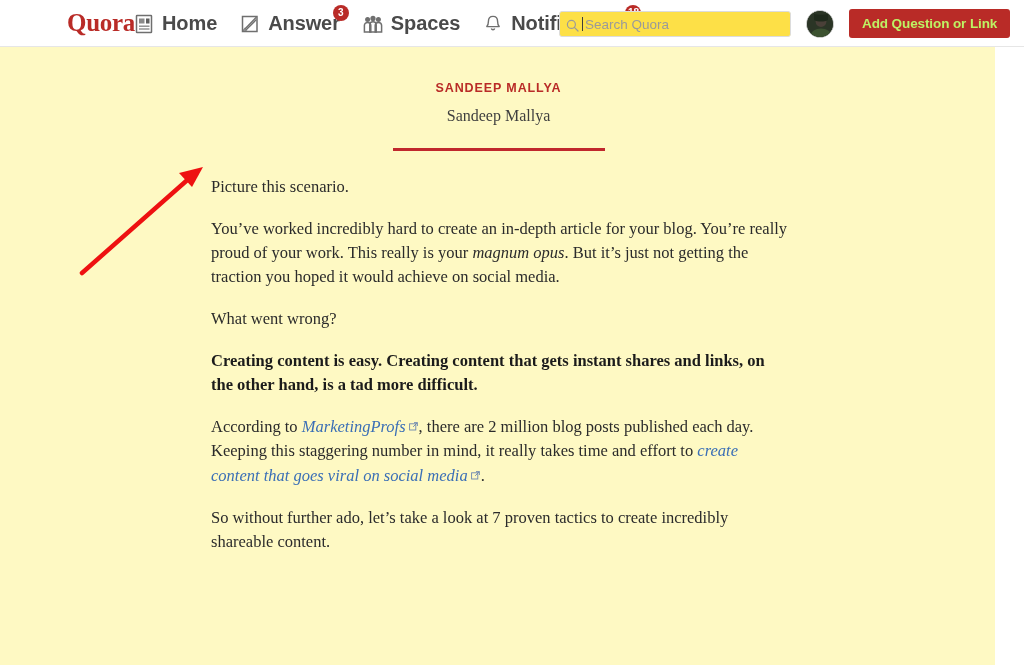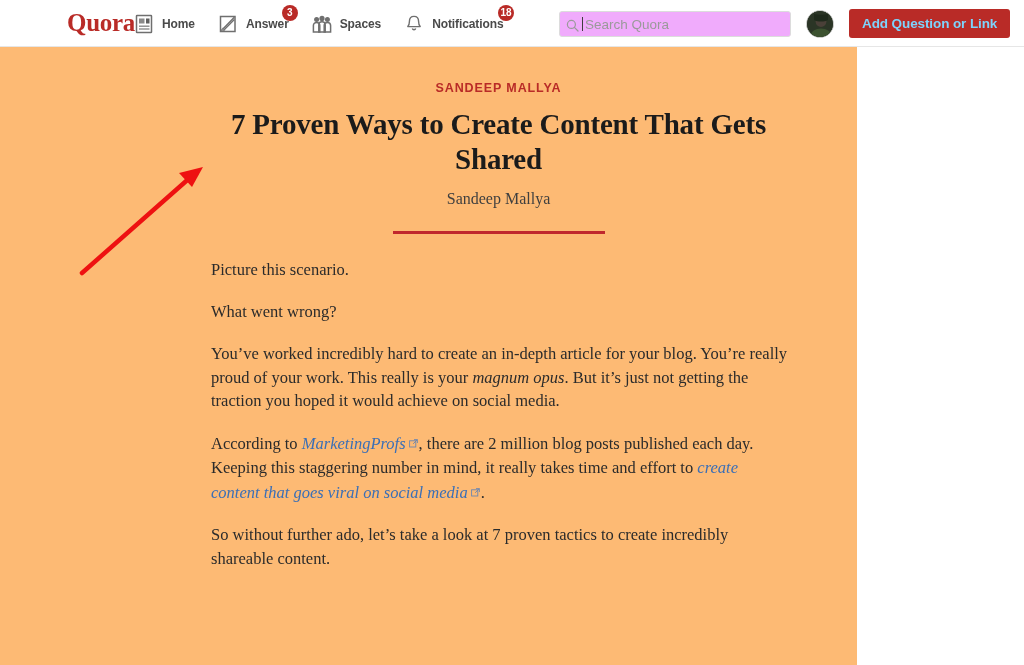--- a/index.html
+++ b/index.html
@@ -62,21 +62,21 @@
 
   .nav-ico {
     width: 22px;
     height: 22px;
     margin-right: 7px;
     display: block;
     flex: 0 0 auto;
   }
 
   .nav-label {
-    font-size: 12px;
+    font-size: 20px;
     color: #4a4a4a;
     font-weight: 600;
     letter-spacing: -0.1px;
     white-space: nowrap;
   }
 
   .badge {
     position: absolute;
     background: #b92b27;
     color: #ffffff;
@@ -95,21 +95,21 @@
   .badge-notif  { right: -10px; text-align: right; }
 
   .search-wrap {
     position: absolute;
     left: 559px;
     top: 11px;
     width: 232px;
     height: 26px;
     border: 1px solid #dcdcdc;
     border-radius: 3px;
-    background: #f0abfc;
+    background: #fde047;
     display: flex;
     align-items: center;
     padding: 8px 6px;
     cursor: text;
   }
   .search-ico { width: 13px; height: 13px; flex: 0 0 auto; margin-right: 3px; }
   .caret {
     width: 1px; height: 14px; background: #3d3d3d; margin-right: 2px;
   }
   .search-input {
@@ -136,37 +136,37 @@
     background: #2f3a2a;
     border: 1px solid #d6d6d6;
   }
 
   .add-btn {
     position: absolute;
     left: 849px;
     top: 9px;
     height: 29px;
     background: #b92b27;
-    color: #7dd3fc;
+    color: #bef264;
     border: none;
     border-radius: 3px;
     font-family: "Liberation Sans", sans-serif;
     font-size: 13.5px;
     font-weight: bold;
     padding: 0 13px;
     cursor: pointer;
     letter-spacing: -0.1px;
   }
 
   
   .page {
     position: relative;
-    width: 857px;
+    width: 995px;
     height: 618px;
-    background: #fdba74;
+    background: #fef9c3;
   }
 
   .article {
     position: absolute;
     left: 207px;
     top: 0;
     width: 583px;
   }
 
   .kicker {
@@ -324,34 +324,34 @@
 
   <button class="add-btn">Add Question or Link</button>
 </div>
 
 <div class="page">
 
   <div class="article">
 
     <div class="kicker">SANDEEP MALLYA</div>
 
-    <h1 class="headline">7 Proven Ways to Create Content That Gets Shared</h1>
 
     <div class="byline">Sandeep Mallya</div>
 
     <div class="rule"></div>
 
     <div class="body">
 
       <p>Picture this scenario.</p>
 
+      <p><span>You’ve worked incredibly hard to create an in-depth article for your blog. You’re really proud of your work. This really is your </span><em>magnum opus</em><span>. But it’s just not getting the traction you hoped it would achieve on social media.</span></p>
+
       <p>What went wrong?</p>
 
-      <p><span>You’ve worked incredibly hard to create an in-depth article for your blog. You’re really proud of your work. This really is your </span><em>magnum opus</em><span>. But it’s just not getting the traction you hoped it would achieve on social media.</span></p>
-
+      <p class="strong">Creating content is easy. Creating content that gets instant shares and links, on the other hand, is a tad more difficult.</p>
 
       <p><span>According to </span><a class="link">MarketingProfs</a><span class="ext-ico"><svg viewBox="0 0 9 9" width="9" height="9">
               <rect x="0.6" y="1.8" width="6.2" height="6.2" fill="none" stroke="#6b86b0" stroke-width="0.9"></rect>
               <path d="M5 0.6 H8.4 V4" fill="none" stroke="#6b86b0" stroke-width="0.9"></path>
               <path d="M4.1 4.9 L8.3 0.7" stroke="#6b86b0" stroke-width="0.9"></path>
             </svg></span><span>, there are 2 million blog posts published each day. Keeping this staggering number in mind, it really takes time and effort to </span><a class="link">create content that goes viral on social media</a><span class="ext-ico"><svg viewBox="0 0 9 9" width="9" height="9">
               <rect x="0.6" y="1.8" width="6.2" height="6.2" fill="none" stroke="#6b86b0" stroke-width="0.9"></rect>
               <path d="M5 0.6 H8.4 V4" fill="none" stroke="#6b86b0" stroke-width="0.9"></path>
               <path d="M4.1 4.9 L8.3 0.7" stroke="#6b86b0" stroke-width="0.9"></path>
             </svg></span><span>.</span></p>

